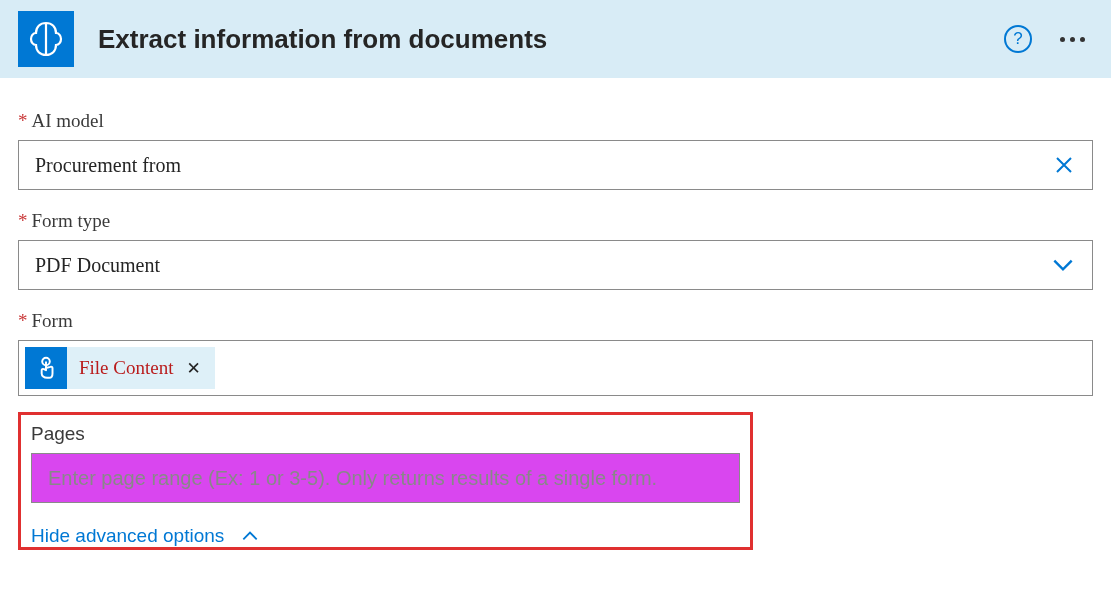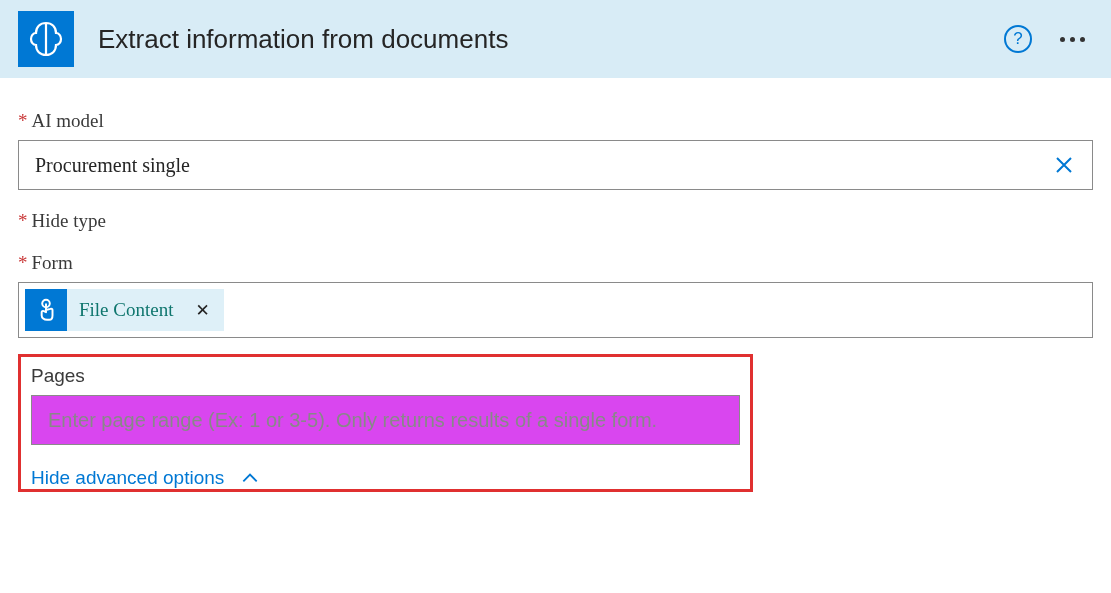--- a/index.html
+++ b/index.html
@@ -26,21 +26,21 @@
       width: 56px;
       height: 56px;
       background: #0078d4;
       display: flex;
       align-items: center;
       justify-content: center;
       margin-right: 24px;
     }
     .header-title {
       font-size: 26px;
-      font-weight: 400;
+      font-weight: 700;
       color: #252525;
     }
     .header-actions {
       position: absolute;
       right: 22px;
       display: flex;
       align-items: center;
       gap: 24px;
     }
     .help-circle {
@@ -132,22 +132,22 @@
       width: 42px;
       height: 42px;
       background: #0078d4;
       display: flex;
       align-items: center;
       justify-content: center;
       margin-right: 12px;
     }
     .token-label {
       font-size: 19px;
-      color: #0f766e;
-      margin-right: 18px;
+      color: #b91c1c;
+      margin-right: 9px;
     }
     .token-remove {
       font-size: 17px;
       color: #252525;
       cursor: pointer;
       padding: 0 4px;
     }
     .placeholder-input {
       width: 100%;
       border: 1px solid #8a8a8a;
@@ -201,31 +201,39 @@
         <span></span>
     </div>
   </div>
 </div>
 
 <div class="form-body">
 
   <div class="field-group">
     <label class="field-label"><span class="required-star">*</span><span>AI model</span></label>
     <div class="input-box">
-      <span class="input-text">Procurement single</span>
+      <span class="input-text">Procurement from</span>
       <span class="clear-x">
         <svg width="24" height="24" viewBox="0 0 24 24">
             <path d="M5 5 L19 19 M19 5 L5 19" stroke="#0078d4" stroke-width="2"></path>
           </svg>
       </span>
     </div>
   </div>
 
   <div class="field-group">
-    <label class="field-label"><span class="required-star">*</span><span>Hide type</span></label>
+    <label class="field-label"><span class="required-star">*</span><span>Form type</span></label>
+    <div class="input-box">
+      <span class="input-text">PDF Document</span>
+      <span class="dropdown-chevron">
+        <svg width="26" height="26" viewBox="0 0 24 24">
+            <path d="M4 8 L12 16 L20 8" stroke="#0078d4" stroke-width="2.2" fill="none"></path>
+          </svg>
+      </span>
+    </div>
   </div>
 
   <div class="field-group">
     <label class="field-label"><span class="required-star">*</span><span>Form</span></label>
     <div class="token-box">
       <div class="token">
         <div class="token-icon">
           <svg width="26" height="26" viewBox="0 0 24 24" fill="none">
             <circle cx="12" cy="6" r="3.5" stroke="#ffffff" stroke-width="1.8"></circle>
             <path d="M12 6 L12 14 L10 13 C9 12.5 8 13 8 14 L8 17 C8 19 10 21 13 21 L15 21 C17 21 18 19 18 17 L18 12 C18 11 17 10.5 16 11 L12 12" stroke="#ffffff" stroke-width="1.8" fill="none" stroke-linejoin="round"></path>

